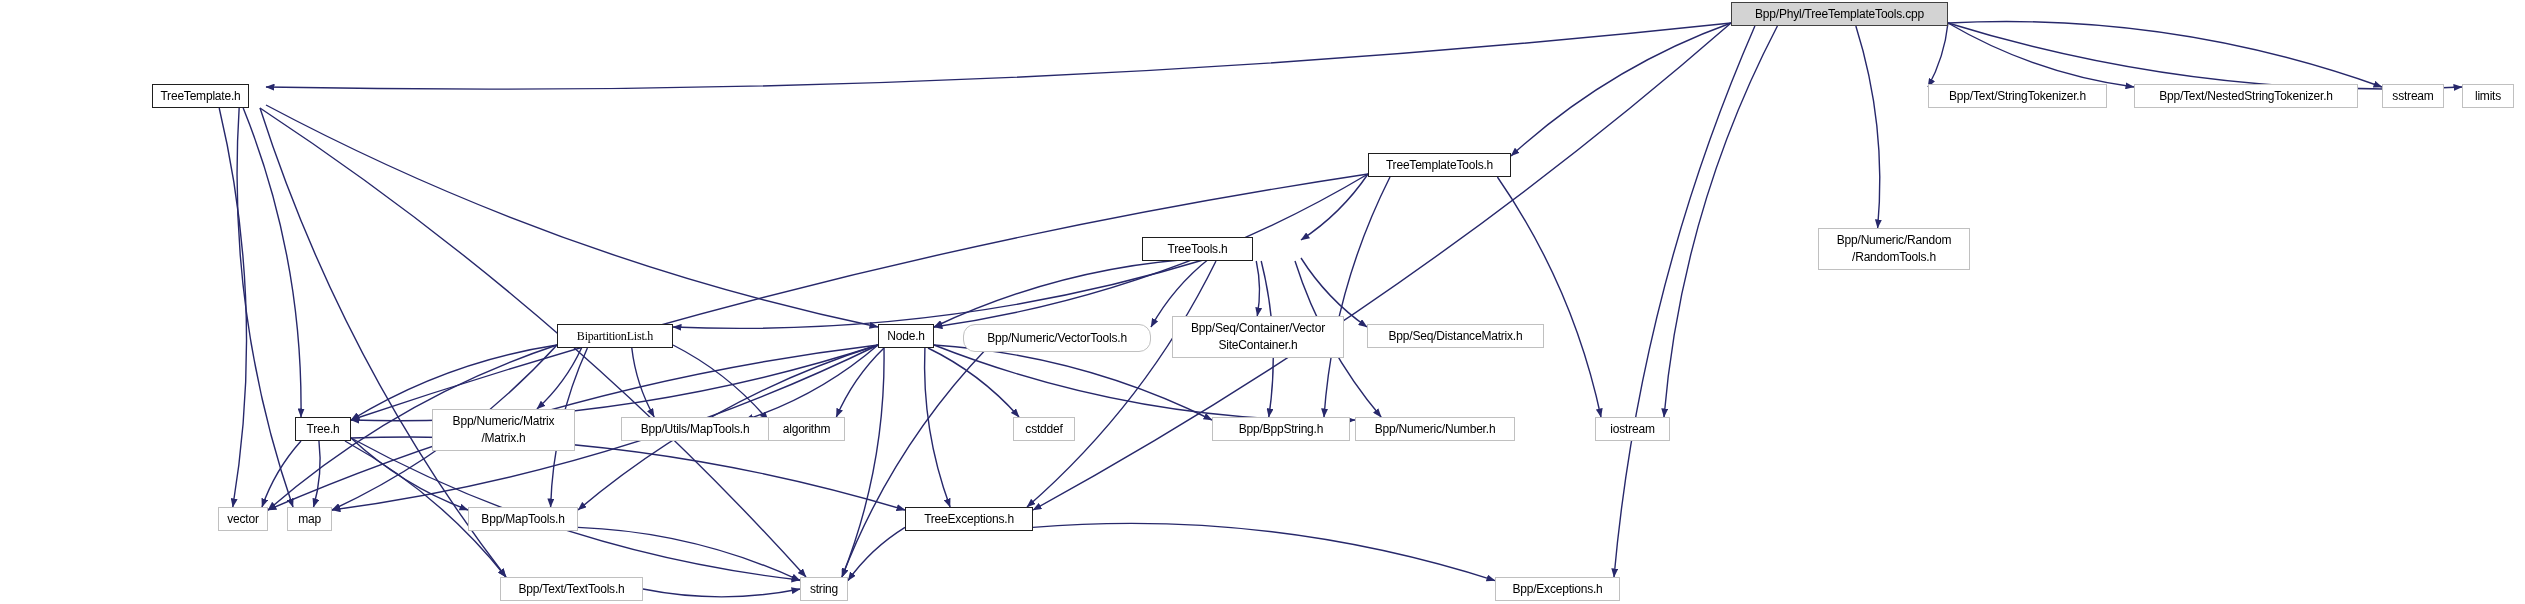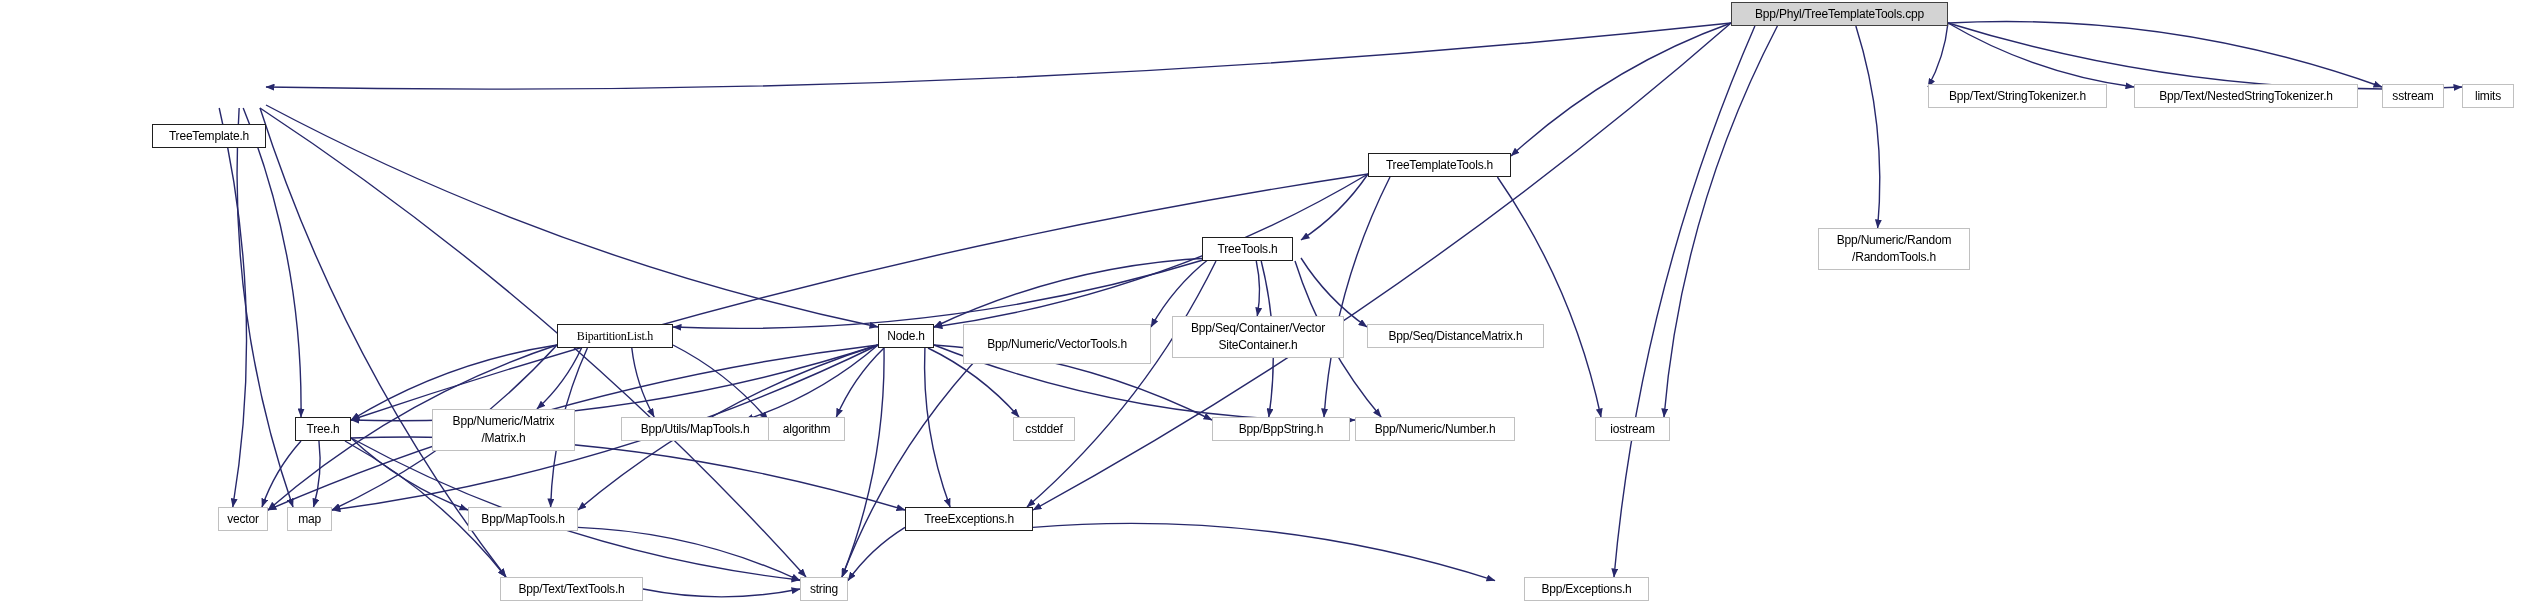--- a/index.html
+++ b/index.html
@@ -118,46 +118,46 @@
         <path d="M 905 527.4 Q 871.18 548.3 848 580.6" fill="none" stroke="#27286b" stroke-width="1.4" marker-end="url(#arrow)"></path>
         <path d="M 1033 527.4 Q 1269.2621965642063 508.30197720557646 1495 580.6" fill="none" stroke="#27286b" stroke-width="1.4" marker-end="url(#arrow)"></path>
         <path d="M 643 589 Q 721.5 604.7 800 589" fill="none" stroke="#27286b" stroke-width="1.4" marker-end="url(#arrow)"></path>
         <path d="M 578 527.4 Q 694.32 531.8 800 580.6" fill="none" stroke="#27286b" stroke-width="1.4" marker-end="url(#arrow)"></path>
         <path d="M 987.1 348 Q 891.65 447.99 842 577" fill="none" stroke="#27286b" stroke-width="1.4" marker-end="url(#arrow)"></path>
       </g>
   </svg>
 
   <div id="node-layer">
       <div class="node root" style="left: 1731px; top: 2px; width: 217px; height: 24px;">Bpp/Phyl/TreeTemplateTools.cpp</div>
-      <div class="node bold" style="left: 152px; top: 84px; width: 114px; height: 24px; margin-top: 40px;">TreeTemplate.h</div>
+      <div class="node bold" style="left: 152px; top: 84px; width: 97px; height: 24px;">TreeTemplate.h</div>
       <div class="node" style="left: 1928px; top: 84px; width: 179px; height: 24px;">Bpp/Text/StringTokenizer.h</div>
       <div class="node" style="left: 2134px; top: 84px; width: 224px; height: 24px;">Bpp/Text/NestedStringTokenizer.h</div>
       <div class="node" style="left: 2382px; top: 84px; width: 62px; height: 24px;">sstream</div>
       <div class="node" style="left: 2462px; top: 84px; width: 52px; height: 24px;">limits</div>
       <div class="node bold" style="left: 1368px; top: 153px; width: 143px; height: 24px;">TreeTemplateTools.h</div>
       <div class="node" style="left: 1818px; top: 228px; width: 152px; height: 42px;">Bpp/Numeric/Random
 /RandomTools.h</div>
-      <div class="node bold" style="left: 1202px; top: 237px; width: 91px; height: 24px;">TreeTools.h</div>
+      <div class="node bold" style="left: 1142px; top: 237px; width: 111px; height: 24px;">TreeTools.h</div>
       <div class="node bold" style="left: 557px; top: 324px; width: 116px; height: 24px; font-family: Liberation Serif, serif;">BipartitionList.h</div>
       <div class="node bold" style="left: 878px; top: 324px; width: 56px; height: 24px;">Node.h</div>
-      <div class="node" style="left: 963px; top: 324px; width: 188px; height: 40px;">Bpp/Numeric/VectorTools.h</div>
+      <div class="node" style="left: 963px; top: 324px; width: 188px; height: 28px; border-radius: 12px;">Bpp/Numeric/VectorTools.h</div>
       <div class="node" style="left: 1172px; top: 316px; width: 172px; height: 42px;">Bpp/Seq/Container/Vector
 SiteContainer.h</div>
       <div class="node" style="left: 1367px; top: 324px; width: 177px; height: 24px;">Bpp/Seq/DistanceMatrix.h</div>
       <div class="node bold" style="left: 295px; top: 417px; width: 56px; height: 24px;">Tree.h</div>
       <div class="node" style="left: 432px; top: 409px; width: 143px; height: 42px;">Bpp/Numeric/Matrix
 /Matrix.h</div>
       <div class="node" style="left: 597px; top: 417px; width: 148px; height: 24px; margin-left: 24px;">Bpp/Utils/MapTools.h</div>
       <div class="node" style="left: 768px; top: 417px; width: 77px; height: 24px;">algorithm</div>
       <div class="node" style="left: 1013px; top: 417px; width: 62px; height: 24px;">cstddef</div>
       <div class="node" style="left: 1212px; top: 417px; width: 138px; height: 24px;">Bpp/BppString.h</div>
       <div class="node" style="left: 1355px; top: 417px; width: 160px; height: 24px;">Bpp/Numeric/Number.h</div>
       <div class="node" style="left: 1595px; top: 417px; width: 75px; height: 24px;">iostream</div>
       <div class="node" style="left: 218px; top: 507px; width: 50px; height: 24px;">vector</div>
       <div class="node" style="left: 287px; top: 507px; width: 45px; height: 24px;">map</div>
       <div class="node" style="left: 468px; top: 507px; width: 110px; height: 24px;">Bpp/MapTools.h</div>
       <div class="node bold" style="left: 905px; top: 507px; width: 128px; height: 24px;">TreeExceptions.h</div>
       <div class="node" style="left: 500px; top: 577px; width: 143px; height: 24px;">Bpp/Text/TextTools.h</div>
       <div class="node" style="left: 800px; top: 577px; width: 48px; height: 24px;">string</div>
-      <div class="node" style="left: 1495px; top: 577px; width: 125px; height: 24px; margin-left: 29px;">Bpp/Exceptions.h</div>
+      <div class="node" style="left: 1495px; top: 577px; width: 125px; height: 24px;">Bpp/Exceptions.h</div>
     </div>
 
 </div>
 
 </body></html>

